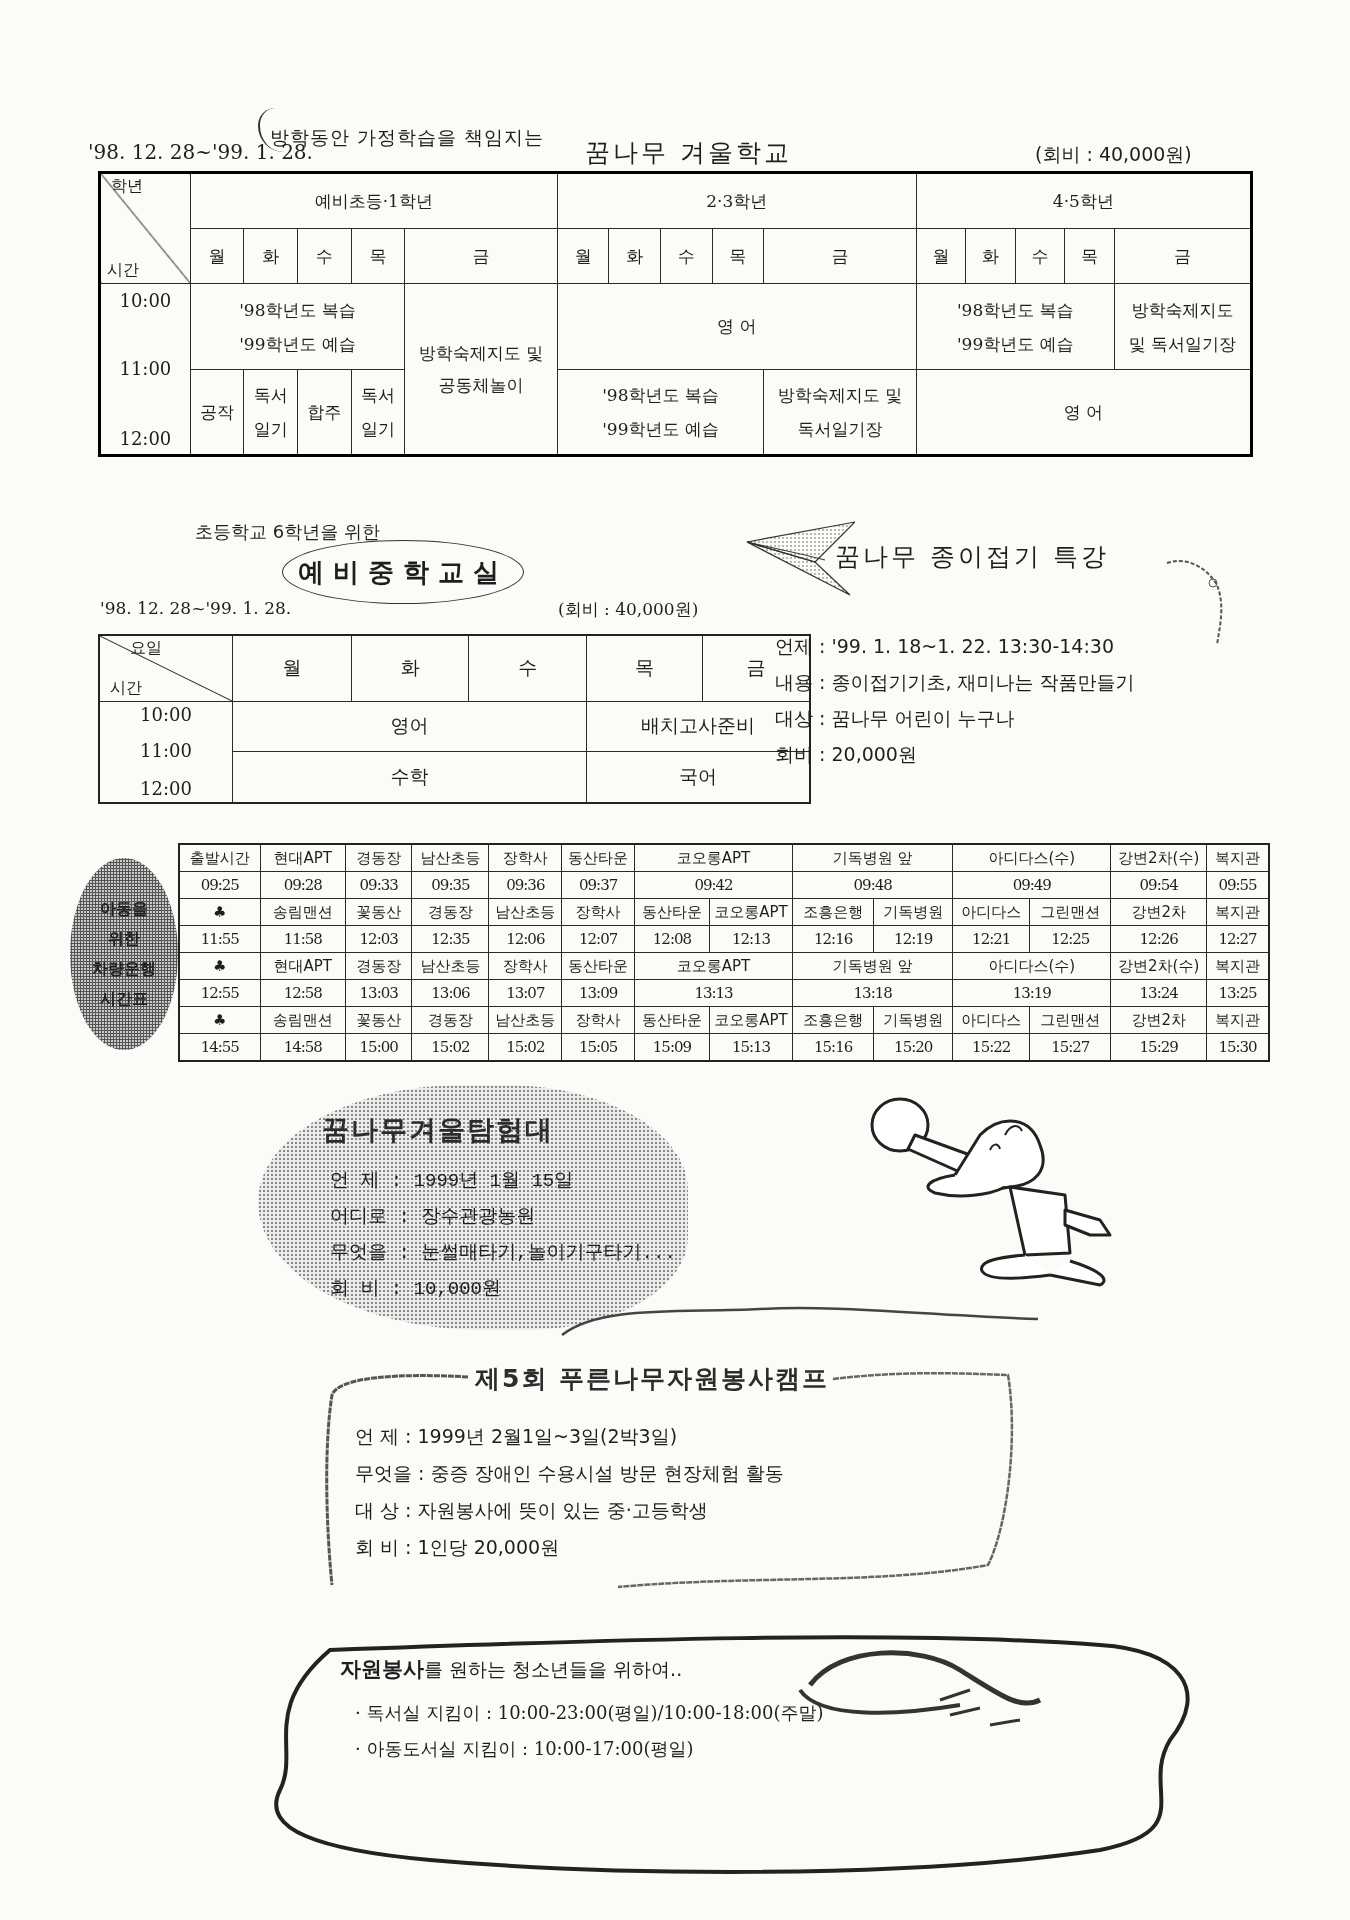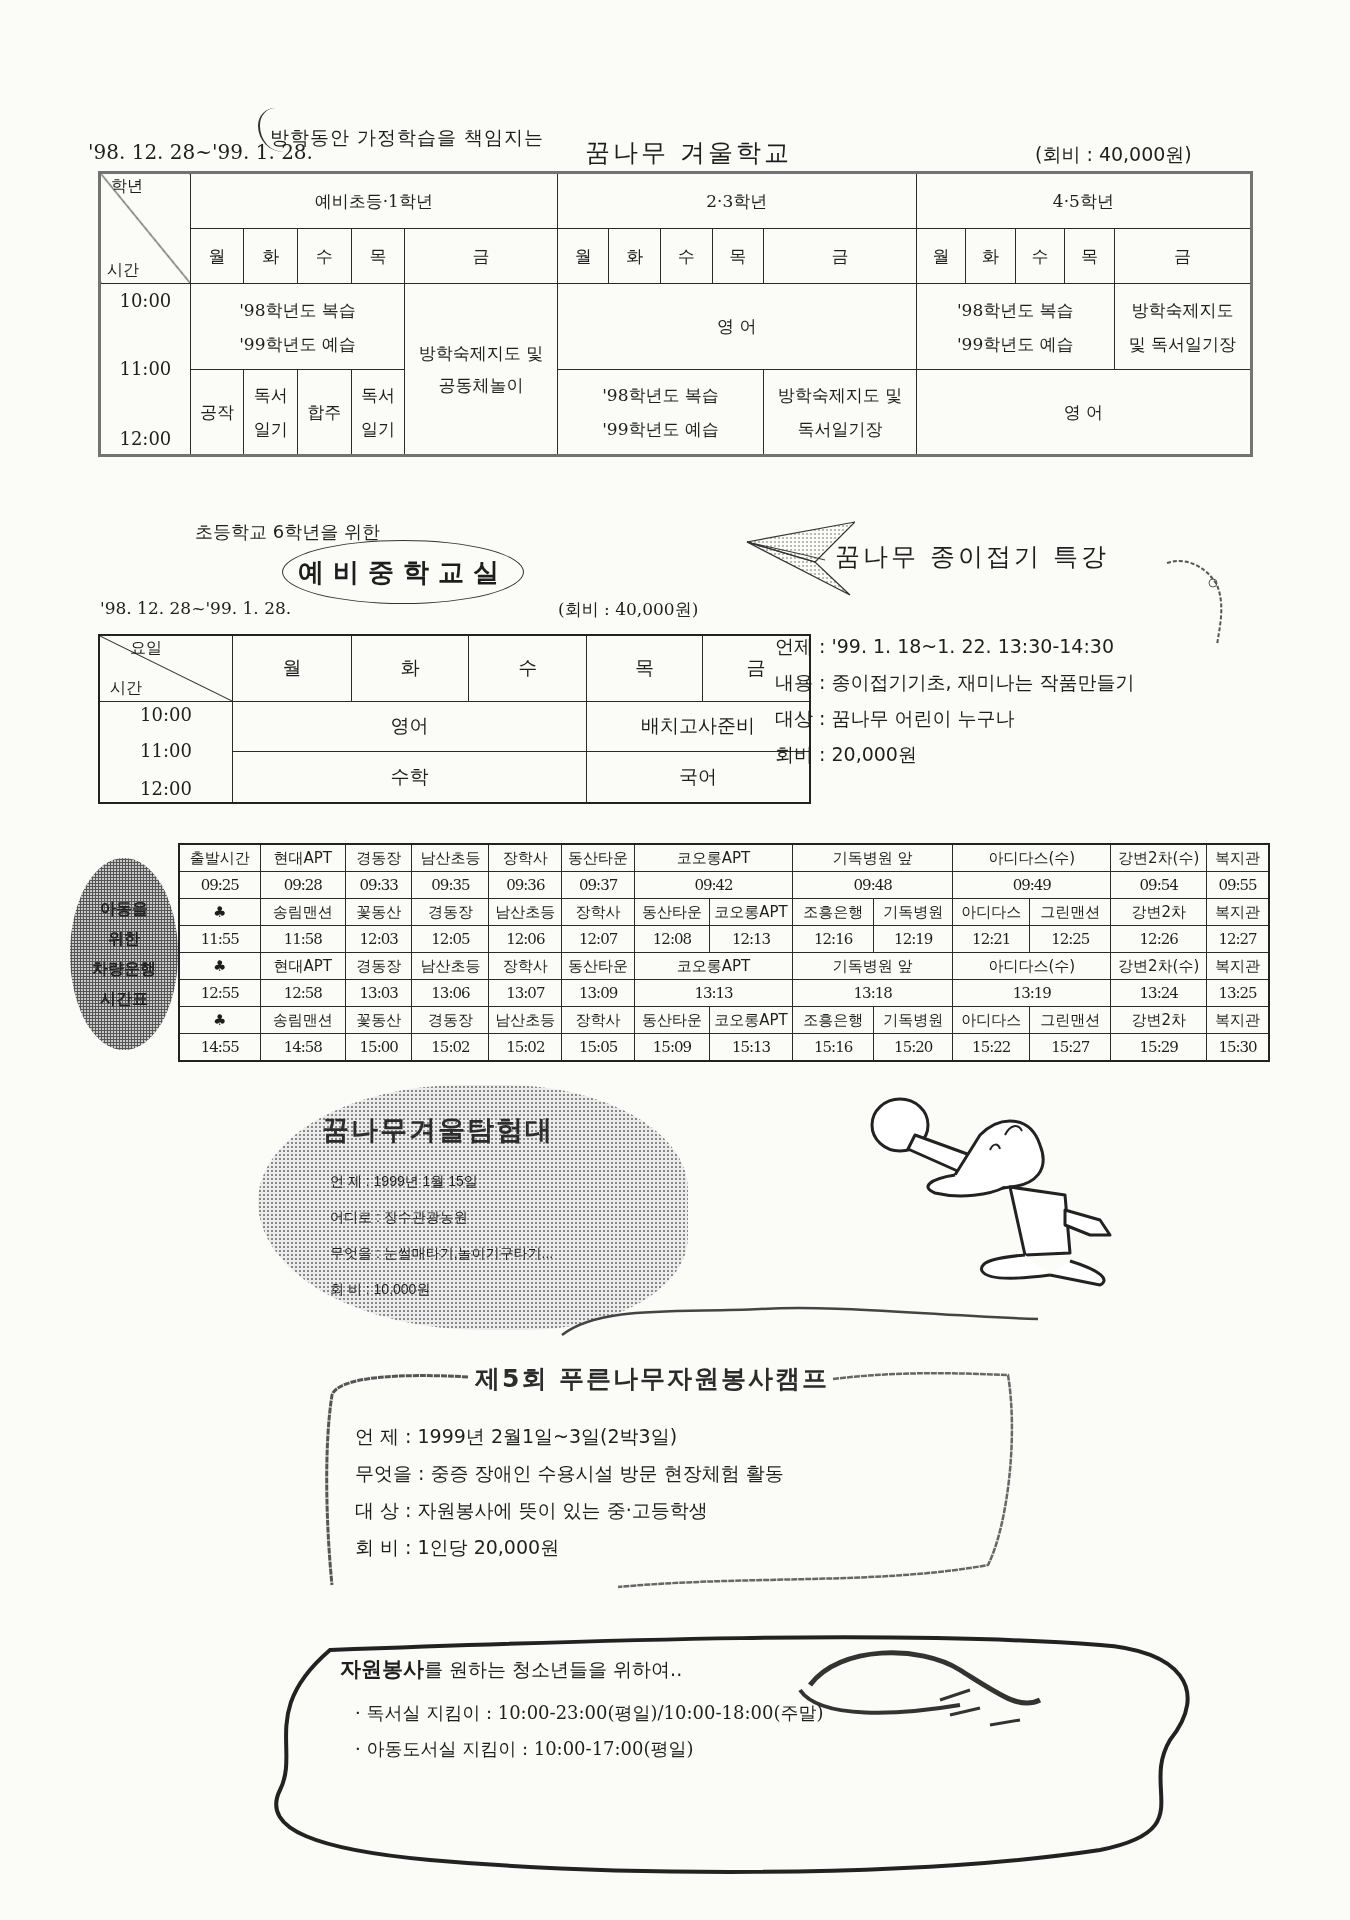--- a/index.html
+++ b/index.html
@@ -11,21 +11,21 @@
   .abs { position:absolute; }
   table { border-collapse:collapse; }
   td { border:1px solid #2a2a2a; text-align:center; vertical-align:middle; padding:0; }
 
   
   #ws-subtitle { left:270px; top:125px; font-size:19px; font-family:"DejaVu Sans",sans-serif; letter-spacing:1px; }
   #ws-bracket { left:258px; top:108px; width:24px; height:44px; border-left:2px solid #333; border-radius:20px 0 0 30px; }
   #ws-dates { left:88px; top:140px; font-size:20px; }
   #ws-title { left:585px; top:136px; font-size:25px; font-family:"DejaVu Sans",sans-serif; letter-spacing:3px; }
   #ws-fee { left:1035px; top:142px; font-size:19px; font-family:"DejaVu Sans",sans-serif; }
-  #ws-table { left:98px; top:171px; width:1155px; border:3px solid #737373; font-size:17px; }
+  #ws-table { left:98px; top:171px; width:1155px; border:3px solid #000000; font-size:17px; }
   #ws-table td { height:54px; }
   .diag { position:relative; background:linear-gradient(to top right, transparent calc(50% - 1px), #333 calc(50%), transparent calc(50% + 1px)); }
   .diag-top { position:absolute; top:2px; left:10px; font-size:16px; }
   .diag-bot { position:absolute; bottom:2px; left:6px; font-size:16px; }
   .times { text-align:center; line-height:1; position:relative; }
   .times span { position:absolute; left:0; right:0; font-size:18px; }
 
   
   #pm-sub { left:195px; top:520px; font-size:18px; font-family:"DejaVu Sans",sans-serif; }
   #pm-oval { left:282px; top:540px; width:240px; height:62px; border:1.5px solid #333; border-radius:50%; display:flex; align-items:center; justify-content:center; }
@@ -46,21 +46,21 @@
     display:flex; flex-direction:column; justify-content:center; align-items:center; }
   #bus-oval span { font-size:16px; font-weight:bold; line-height:30px; color:#222; font-family:"DejaVu Sans",sans-serif; }
   #bus-table { left:178px; top:843px; width:1092px; font-size:16px; border:2px solid #222; }
   #bus-table td { height:26px; white-space:nowrap; font-family:"DejaVu Sans",sans-serif; font-size:15px; }
   #bus-table td.t { font-family:"DejaVu Serif",serif; letter-spacing:-1px; }
 
   
   #ex-bubble { left:258px; top:1085px; width:430px; height:245px; border-radius:50% 45% 40% 55%;
     background:radial-gradient(#888 1px, transparent 1.3px) 0 0/4px 4px, #ececec; }
   #ex-title { left:322px; top:1112px; font-size:27px; font-family:"DejaVu Sans",sans-serif; letter-spacing:2px; font-weight:bold; color:#2c2c2c; }
-  #ex-list { left:330px; top:1163px; font-size:14px; line-height:36px; font-family:Liberation Sans, sans-serif; }
+  #ex-list { left:330px; top:1163px; font-size:19px; line-height:36px; font-family:Liberation Mono, monospace; }
   #ex-scribble { left:560px; top:1295px; }
 
   
   #mascot { left:860px; top:1075px; }
 
   
   #vc-frame { left:318px; top:1355px; }
   #vc-title { left:475px; top:1362px; font-size:25px; font-family:"DejaVu Sans",sans-serif; letter-spacing:2px; font-weight:bold; color:#2c2c2c; }
   #vc-list { left:355px; top:1418px; font-size:19px; line-height:37px; font-family:"DejaVu Sans",sans-serif; }
 
@@ -305,21 +305,21 @@
     <td>기독병원</td>
     <td>아디다스</td>
     <td>그린맨션</td>
     <td>강변2차</td>
     <td>복지관</td>
   </tr>
   <tr>
     <td class="t">11:55</td>
     <td class="t">11:58</td>
     <td class="t">12:03</td>
-    <td class="t">12:05</td>
+    <td class="t">12:35</td>
     <td class="t">12:06</td>
     <td class="t">12:07</td>
     <td class="t">12:08</td>
     <td class="t">12:13</td>
     <td class="t">12:16</td>
     <td class="t">12:19</td>
     <td class="t">12:21</td>
     <td class="t">12:25</td>
     <td class="t">12:26</td>
     <td class="t">12:27</td>

